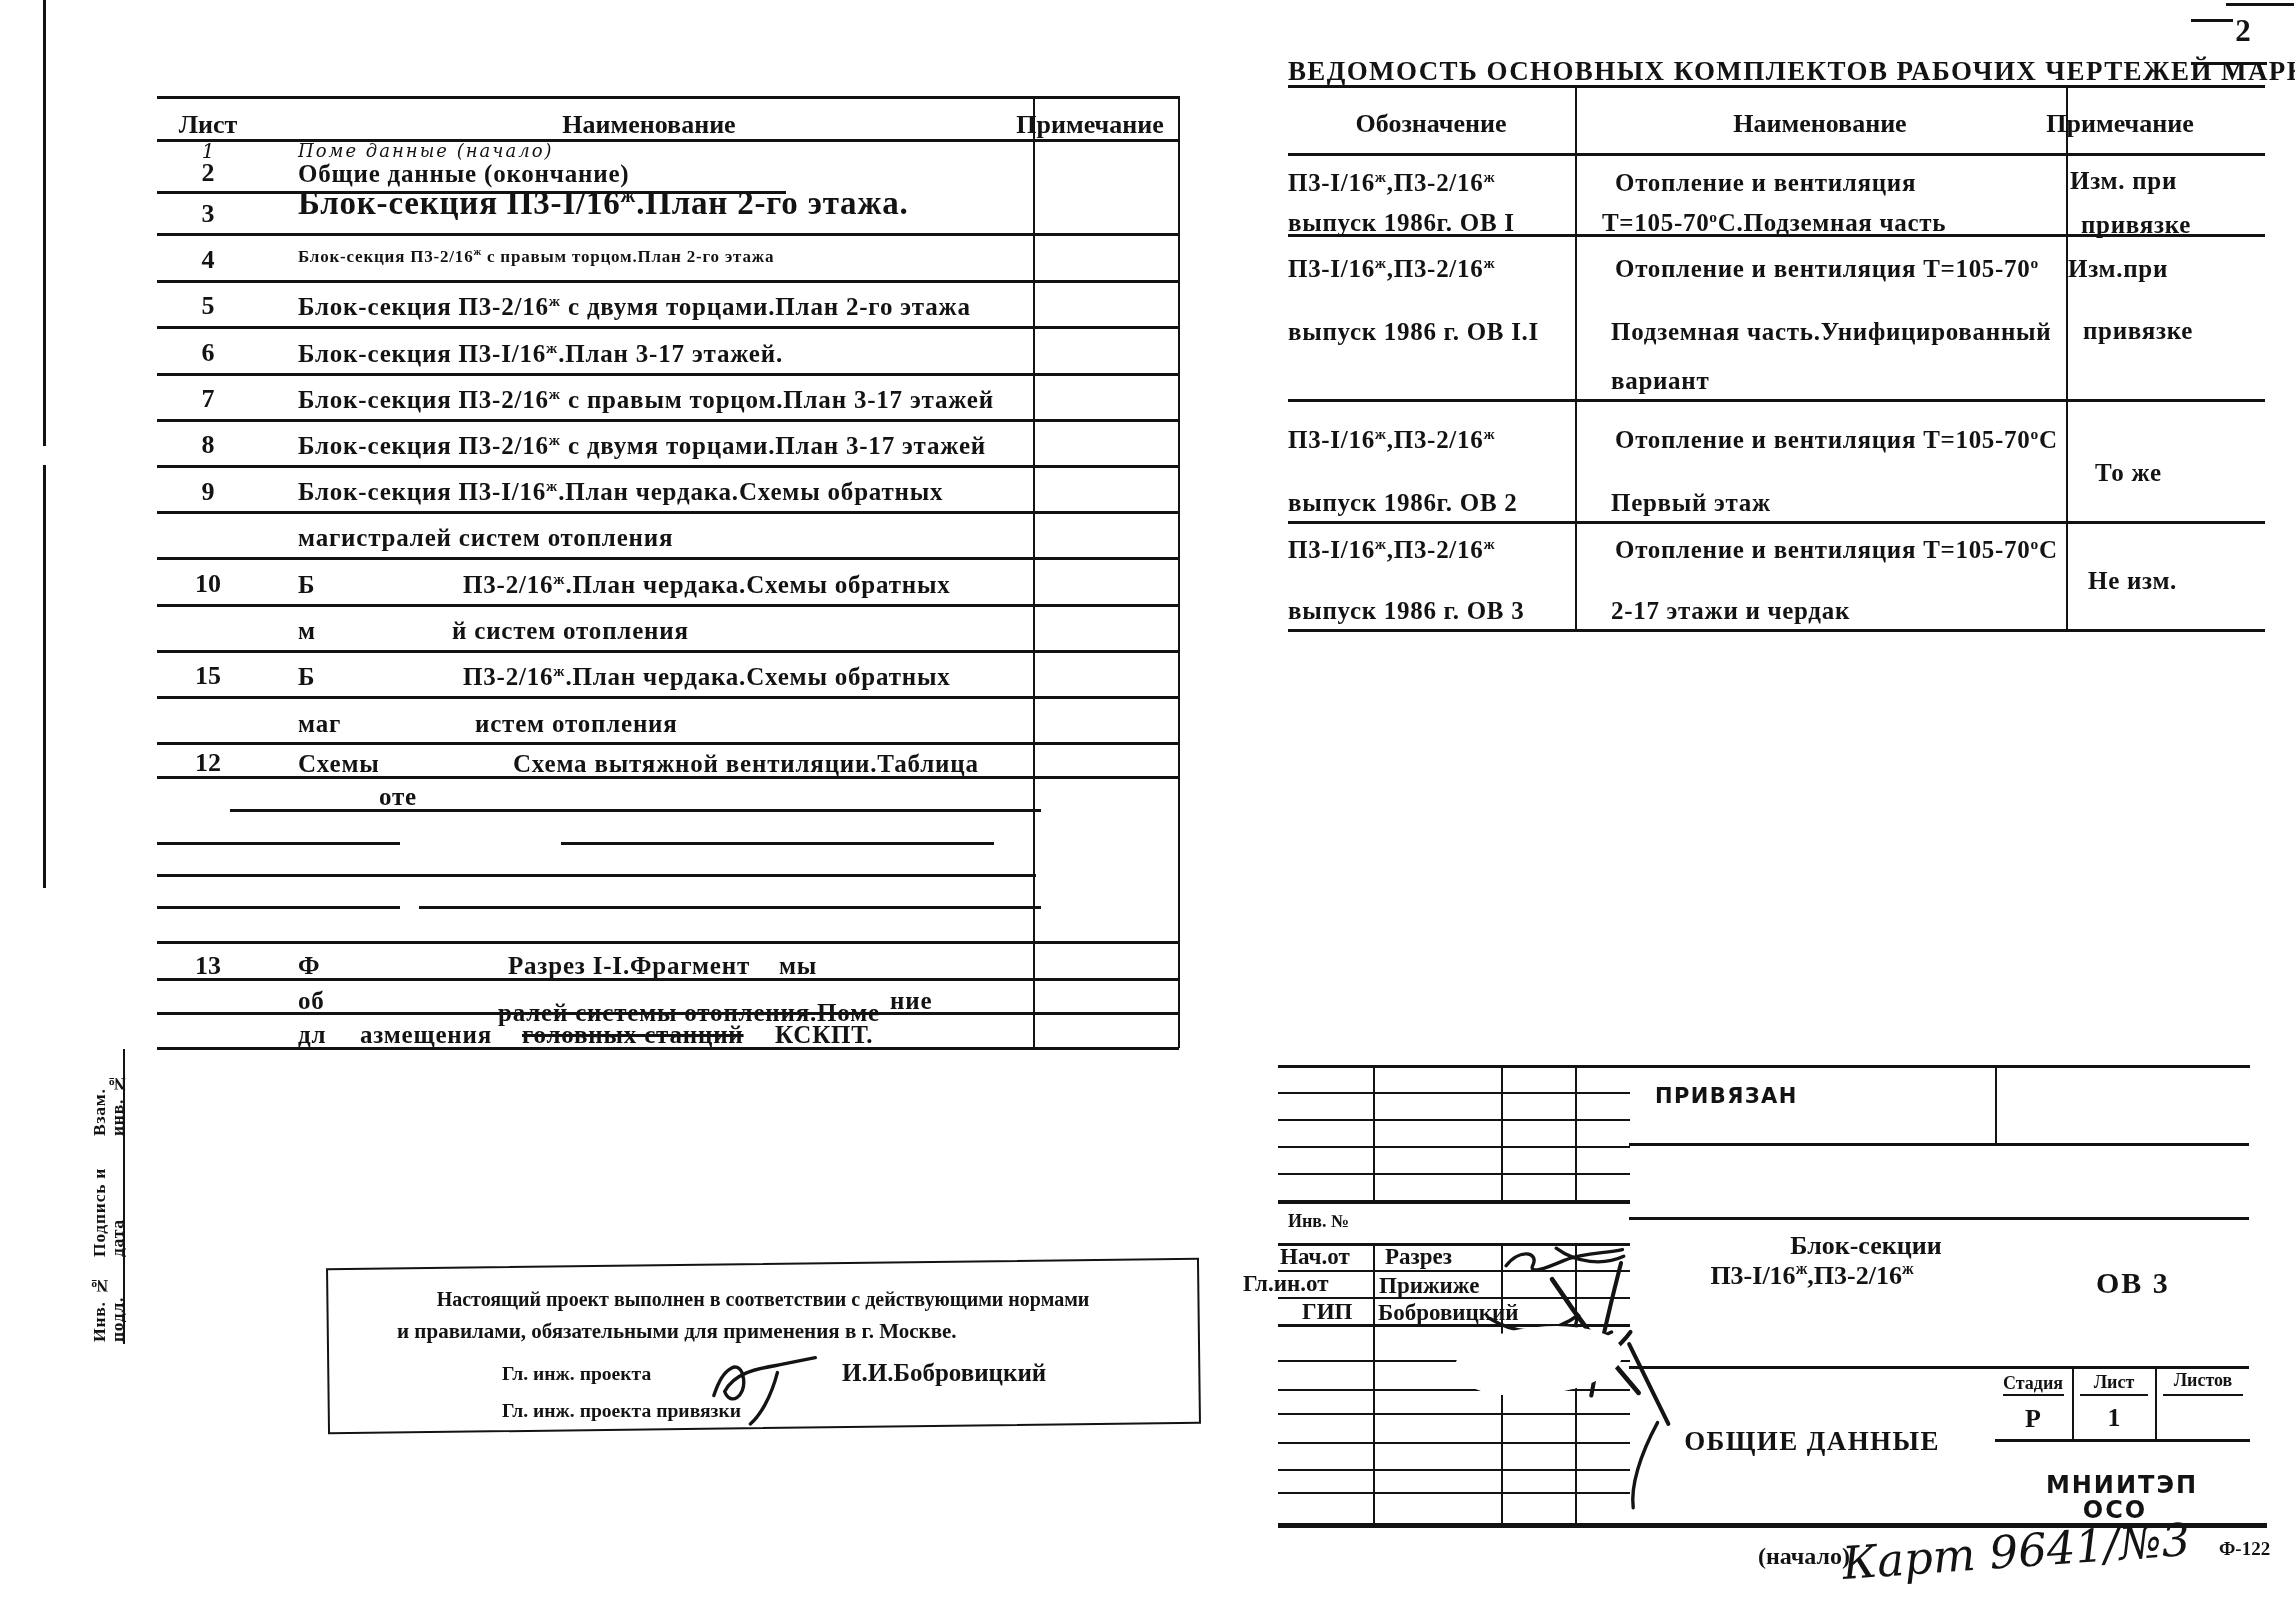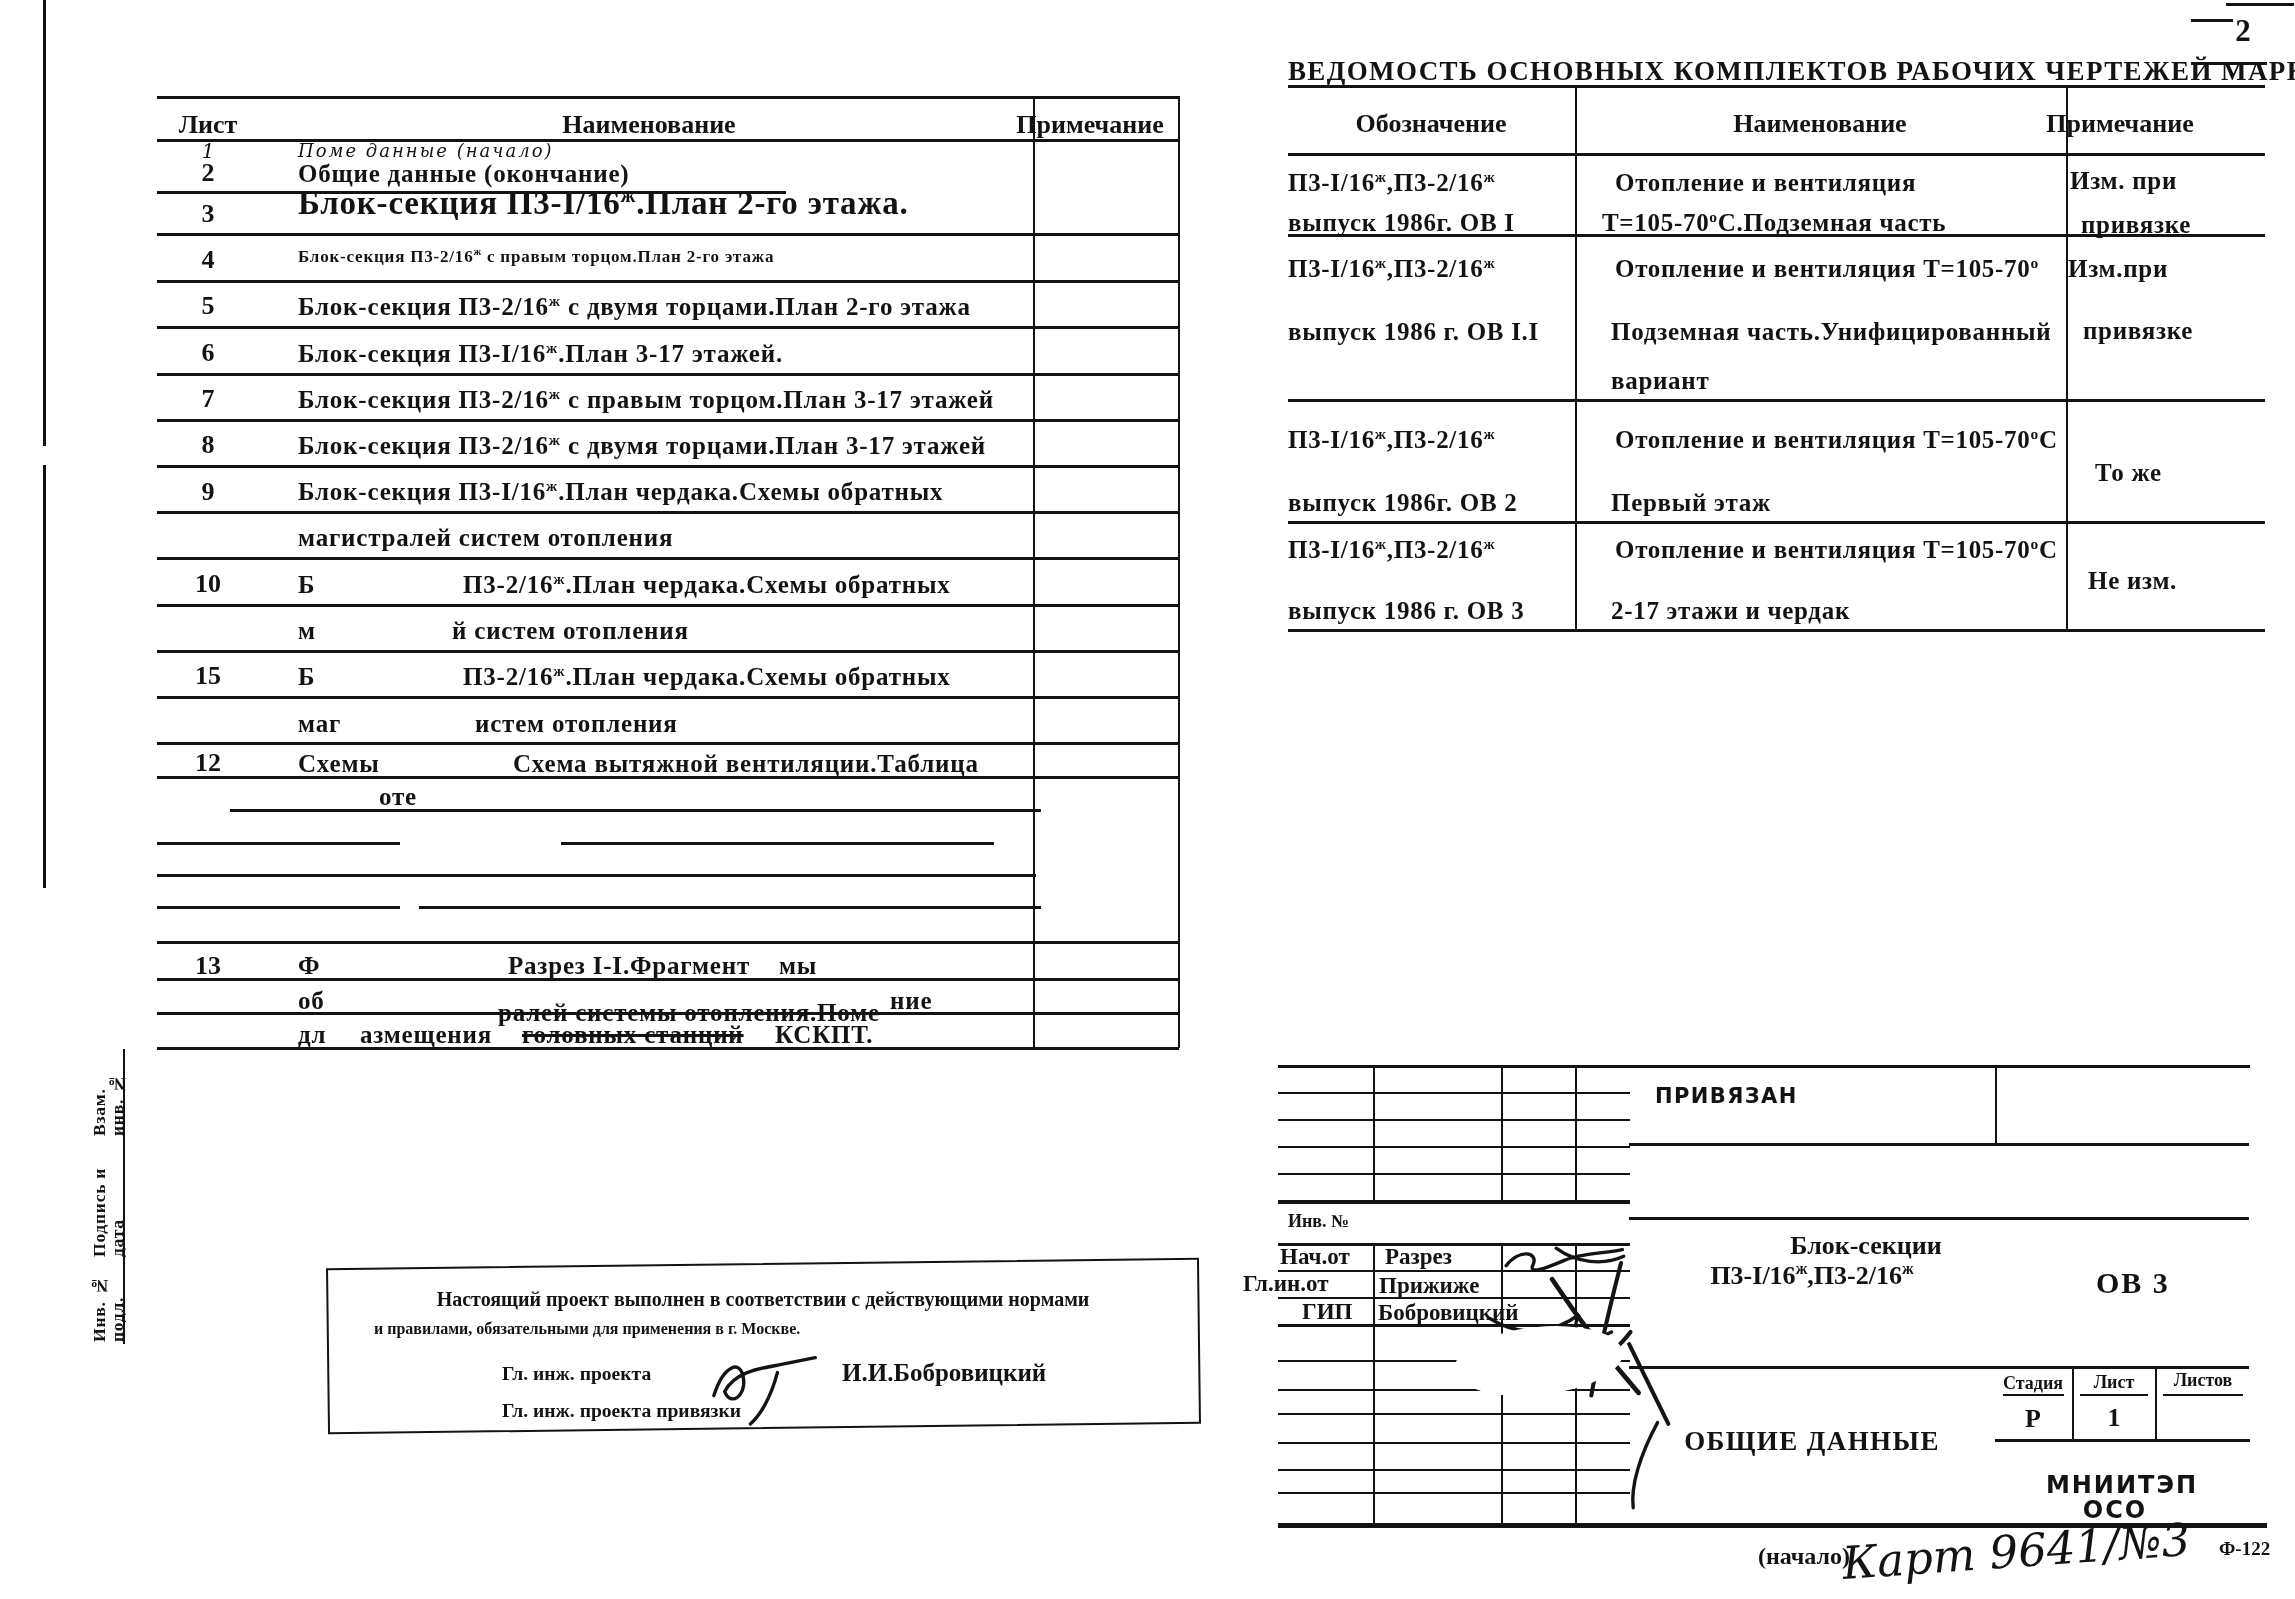--- a/index.html
+++ b/index.html
@@ -164,21 +164,21 @@
       <div class="t b" style="left:1288px;top:537px;font-size:25px;letter-spacing:0.7px">П3-I/16<sup>ж</sup>,П3-2/16<sup>ж</sup></div>
       <div class="t b" style="left:1288px;top:598px;font-size:25px;letter-spacing:0.7px">выпуск 1986 г. ОВ 3</div>
       <div class="t b" style="left:1615px;top:537px;font-size:25px;letter-spacing:0.7px">Отопление и вентиляция Т=105-70<sup>о</sup>С</div>
       <div class="t b" style="left:1611px;top:598px;font-size:25px;letter-spacing:0.7px">2-17 этажи и чердак</div>
       <div class="t b" style="left:2088px;top:568px;font-size:25px;letter-spacing:0.7px">Не изм.</div>
       <div class="hl" style="left:1288px;top:629px;width:977px;height:3.4px"></div>
     </div>
 
   <div class="notebox"></div>
   <div class="t b cx" style="left:763px;top:1289px;font-size:20px">Настоящий проект выполнен в соответствии с действующими нормами</div>
-  <div class="t b" style="left:374px;top:1321px;font-size:16px">и правилами,  обязательными  для  применения  в г. Москве.</div>
+  <div class="t b" style="left:397px;top:1321px;font-size:21px">и правилами,  обязательными  для  применения  в г. Москве.</div>
   <div class="t b" style="left:502px;top:1364px;font-size:19.6px">Гл. инж. проекта</div>
   <div class="t b" style="left:842px;top:1360px;font-size:25px">И.И.Бобровицкий</div>
   <div class="t b" style="left:502px;top:1401px;font-size:19.6px">Гл. инж. проекта привязки</div>
 
   <div class="hl" style="left:1278px;top:1065px;width:972px;height:3.4px"></div>
   <div class="hl" style="left:1278px;top:1523px;width:989px;height:4.7px"></div>
   <div class="vl" style="left:1278px;top:1065px;height:460px"></div>
   <div class="vl" style="left:2248px;top:1065px;height:460px"></div>
   <div class="vl" style="left:1629px;top:1065px;height:460px"></div>
 

